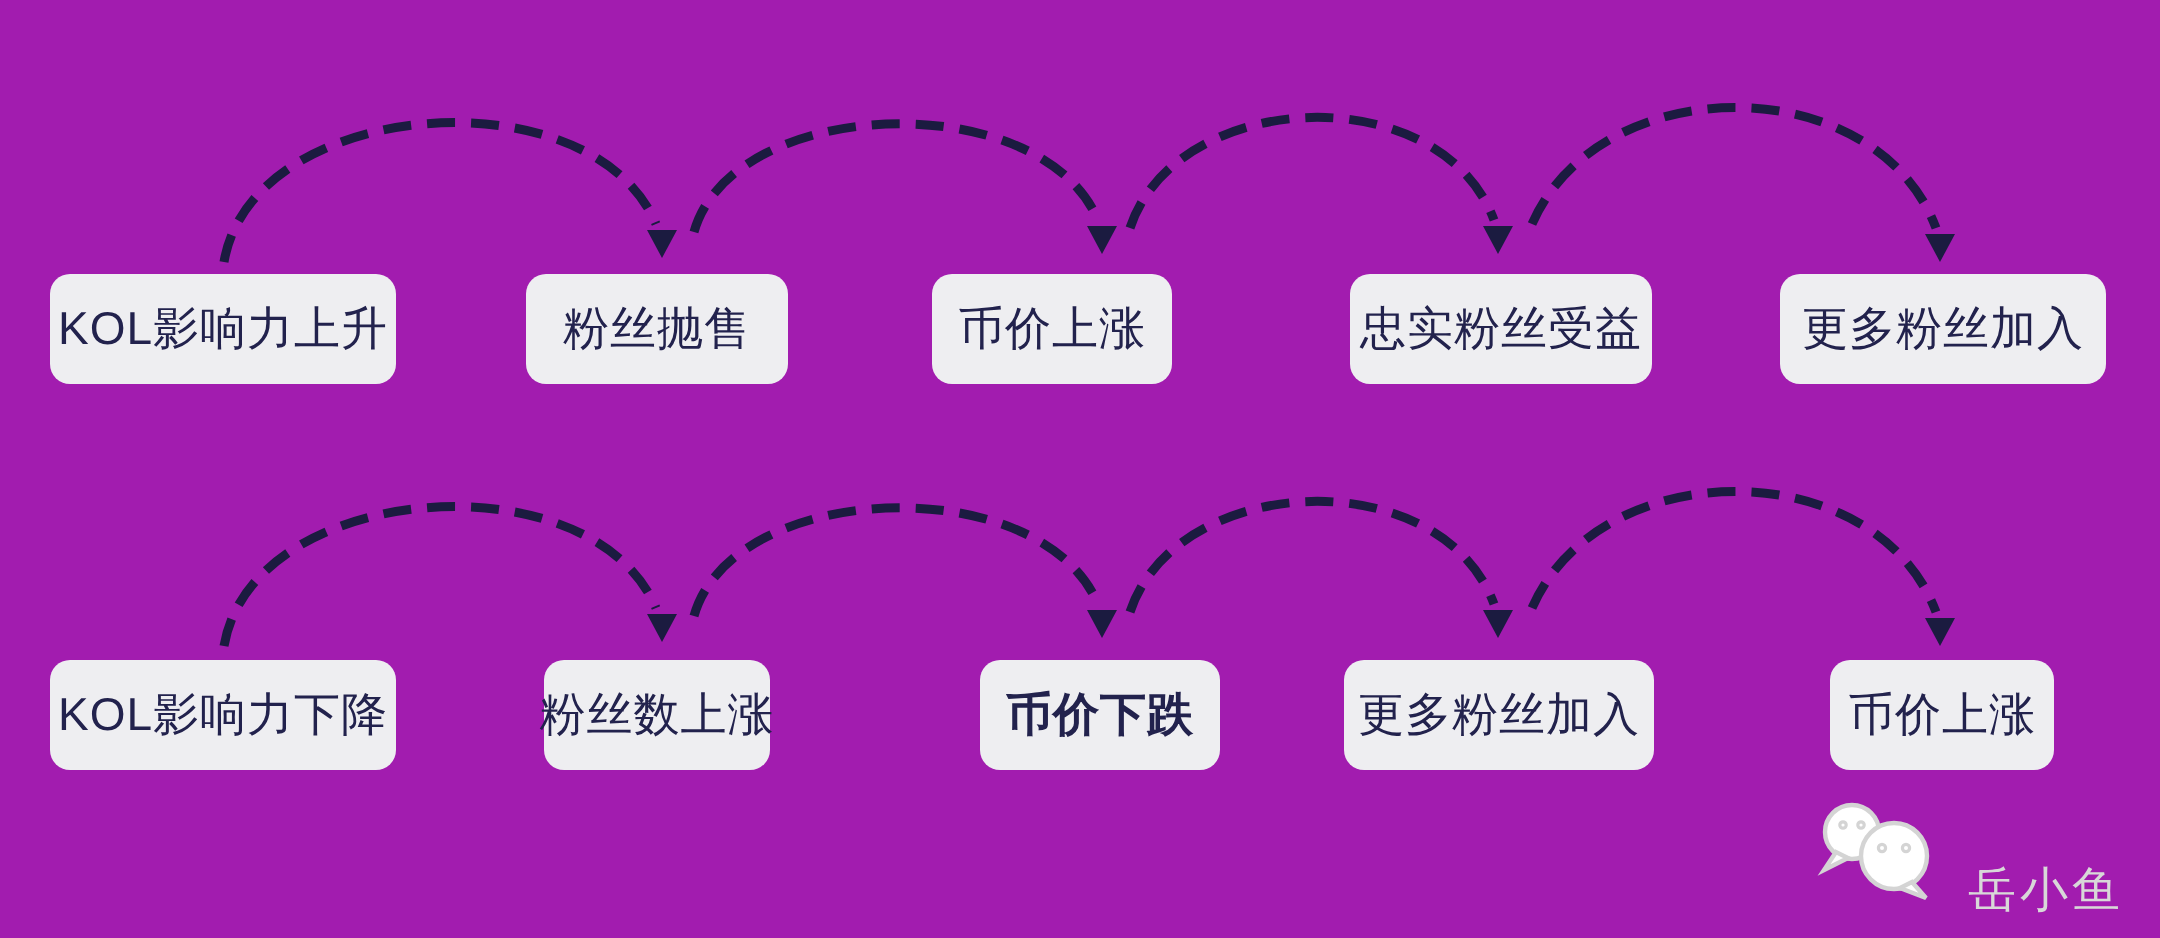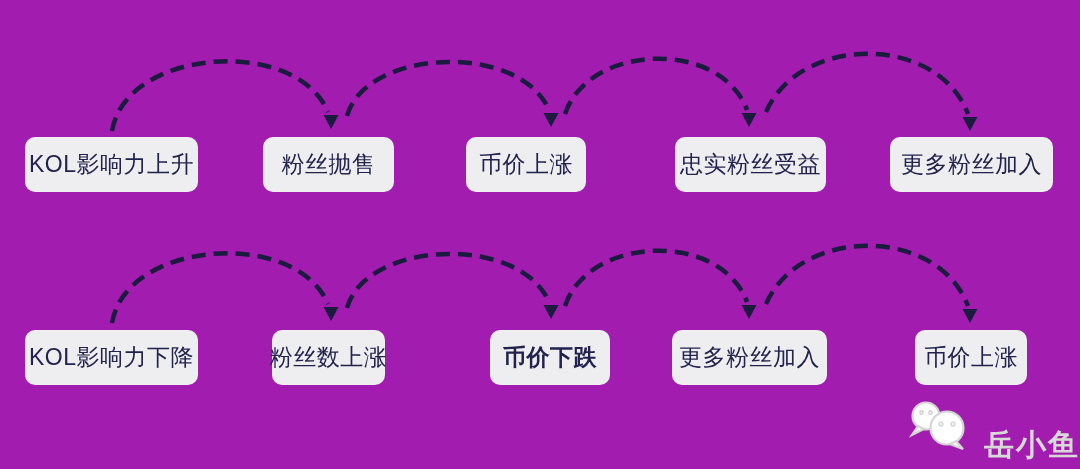--- a/index.html
+++ b/index.html
@@ -24,21 +24,21 @@
   .b5{left:890px;width:163px;}
   .b6{left:25px;width:173px;}
   .b7{left:272px;width:113px;}
   .b8{left:490px;width:120px;font-weight:bold;}
   .b9{left:672px;width:155px;}
   .b10{left:915px;width:112px;}
   .watermark{
     position:absolute;left:903px;top:399px;height:52px;
     display:flex;align-items:center;gap:7px;
   }
-  .wm-text{color:#d8d8d8;font-size:30px;font-weight:700;letter-spacing:2px;white-space:nowrap;margin-top:40px;}
+  .wm-text{color:#d8d8d8;font-size:24px;font-weight:400;letter-spacing:2px;white-space:nowrap;margin-top:40px;}
   .wm-icon{display:block;}
   .wm-icon .ln{fill:#ffffff;stroke:#d4d4d4;stroke-width:2.2;}
   .wm-icon .dot{fill:none;stroke:#d4d4d4;stroke-width:1.6;}
 </style>
 </head>
 <body>
 
 <div class="canvas">
 
   <svg class="arrows" viewBox="0 0 1080 469" xmlns="http://www.w3.org/2000/svg">

